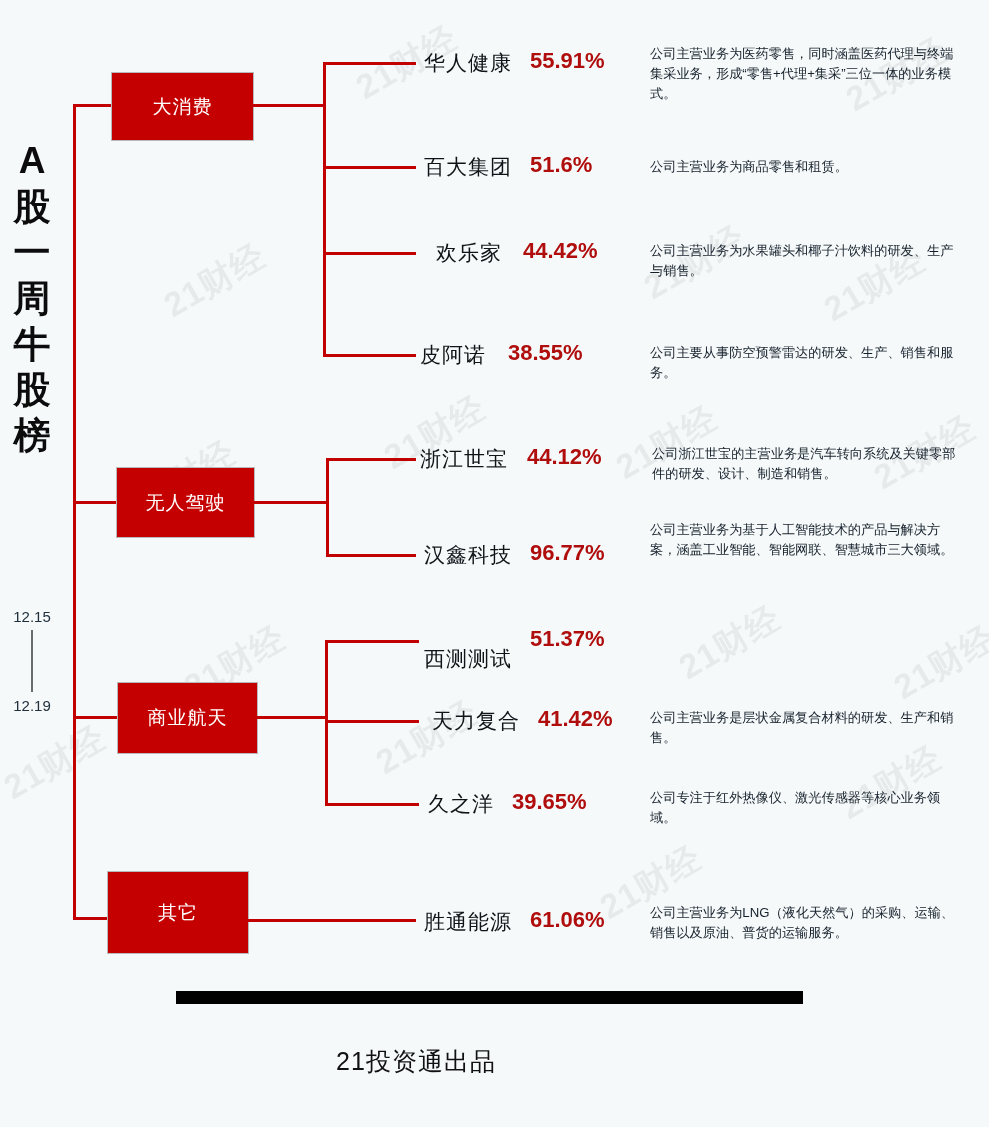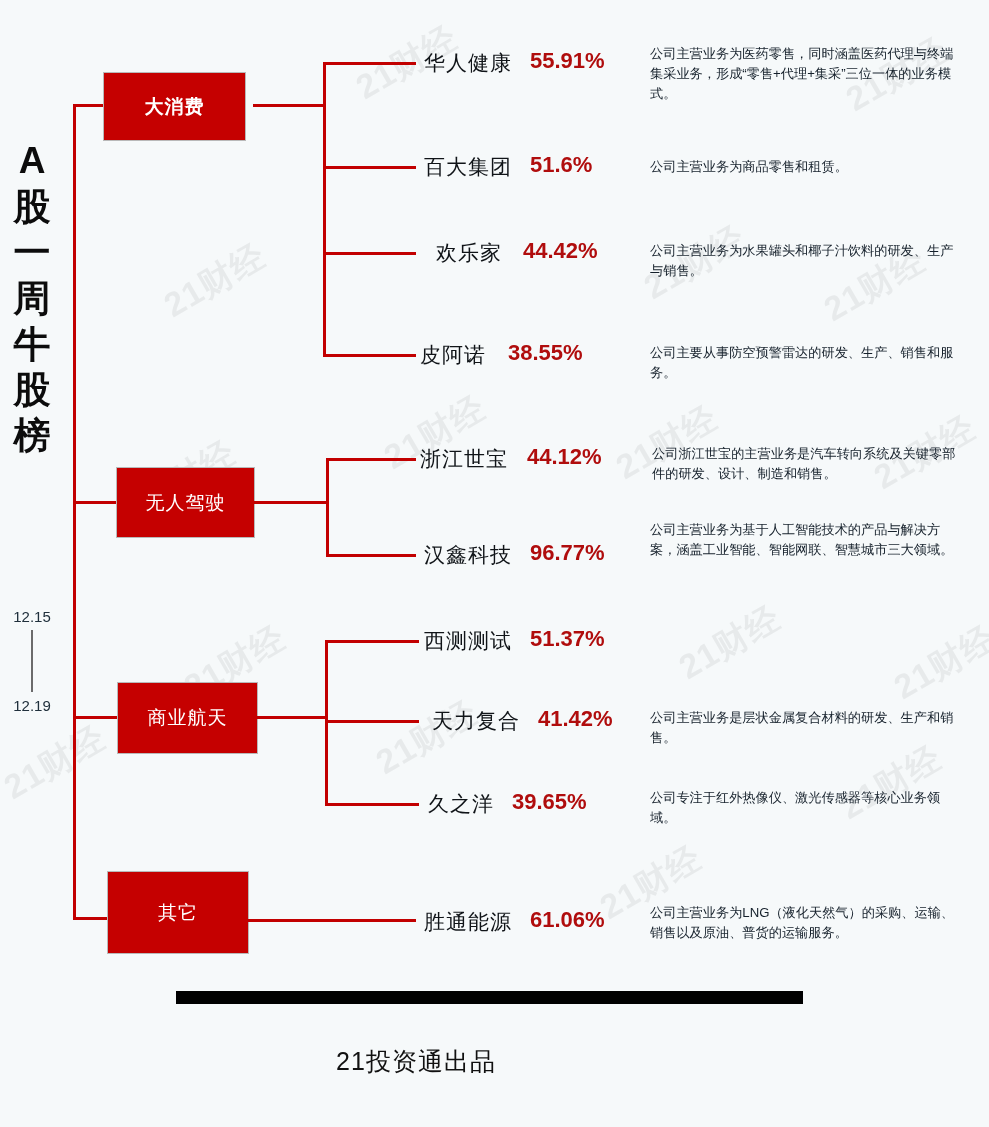--- a/index.html
+++ b/index.html
@@ -170,21 +170,21 @@
     <div>12.19</div>
   </div>
 
   <div class="ln v" style="left:73px; top:104px; height:816px;"></div>
 
   <div class="ln h" style="left:73px; top:104px; width:42px;"></div>
   <div class="ln h" style="left:73px; top:501px; width:46px;"></div>
   <div class="ln h" style="left:73px; top:716px; width:47px;"></div>
   <div class="ln h" style="left:73px; top:917px; width:37px;"></div>
 
-  <div class="cat-box" style="left:104px; top:73px; width:141px; height:67px;font-weight:bold;">大消费</div>
+  <div class="cat-box" style="left:112px; top:73px; width:141px; height:67px;">大消费</div>
 
   <div class="ln h" style="left:253px; top:104px; width:73px;"></div>
   <div class="ln v" style="left:323px; top:62px; height:295px;"></div>
 
   <div class="ln h" style="left:323px; top:62px;  width:93px;"></div>
   <div class="ln h" style="left:323px; top:166px; width:93px;"></div>
   <div class="ln h" style="left:323px; top:252px; width:93px;"></div>
   <div class="ln h" style="left:323px; top:354px; width:93px;"></div>
 
   <div class="stock-name" style="left:424px; top:49px;">华人健康</div>
@@ -217,21 +217,21 @@
   <div class="stock-pct" style="left:530px; top:540px;">96.77%</div>
   <div class="stock-desc" style="top:520px;">公司主营业务为基于人工智能技术的产品与解决方案，涵盖工业智能、智能网联、智慧城市三大领域。</div>
 
   <div class="cat-box" style="left:118px; top:683px; width:139px; height:70px;">商业航天</div>
   <div class="ln h" style="left:257px; top:716px; width:71px;"></div>
   <div class="ln v" style="left:325px; top:640px; height:166px;"></div>
   <div class="ln h" style="left:325px; top:640px; width:94px;"></div>
   <div class="ln h" style="left:325px; top:720px; width:94px;"></div>
   <div class="ln h" style="left:325px; top:803px; width:94px;"></div>
 
-  <div class="stock-name" style="left:424px; top:627px;">西测测试</div>
+  <div class="stock-name" style="left:424px; top:645px;">西测测试</div>
   <div class="stock-pct" style="left:530px; top:626px;">51.37%</div>
 
   <div class="stock-name" style="left:432px; top:707px;">天力复合</div>
   <div class="stock-pct" style="left:538px; top:706px;">41.42%</div>
   <div class="stock-desc" style="top:708px;">公司主营业务是层状金属复合材料的研发、生产和销售。</div>
 
   <div class="stock-name" style="left:428px; top:790px;">久之洋</div>
   <div class="stock-pct" style="left:512px; top:789px;">39.65%</div>
   <div class="stock-desc" style="top:788px;">公司专注于红外热像仪、激光传感器等核心业务领域。</div>
 

